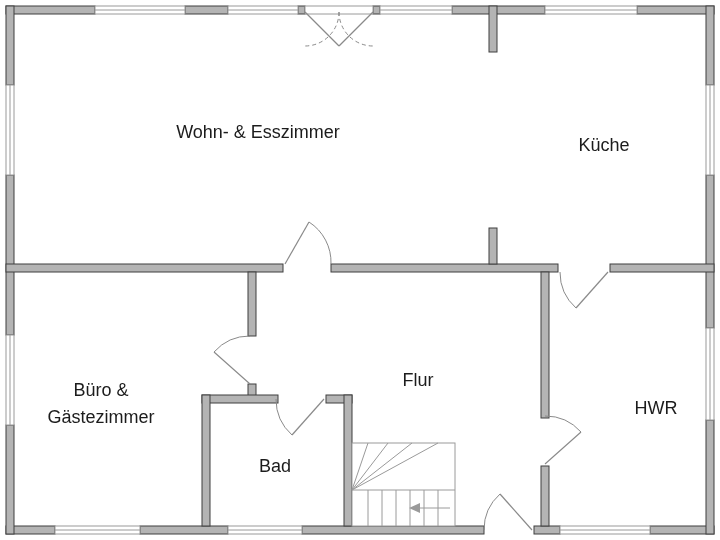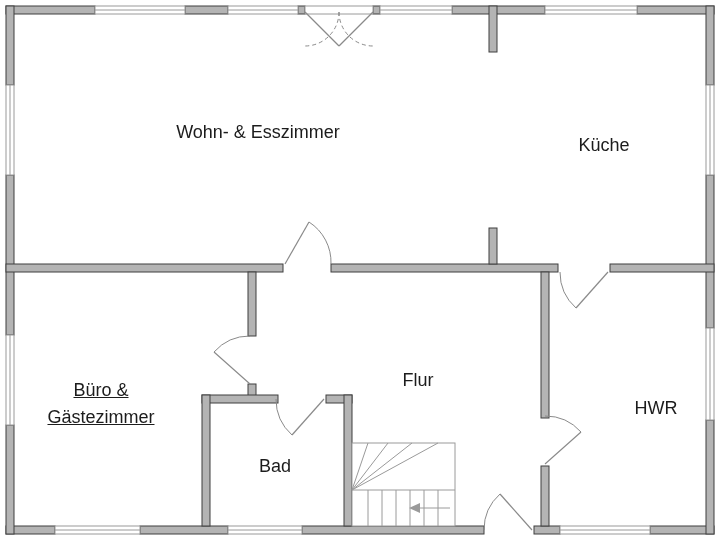--- a/index.html
+++ b/index.html
@@ -16,21 +16,21 @@
   .door-leaf{stroke:var(--door-stroke,#8a8a8a);stroke-width:1.2;}
   .dashed{stroke-dasharray:4 3;}
   .stair{fill:none;stroke:var(--stair-stroke,#9a9a9a);stroke-width:1;}
   .stair-fill{fill:#ffffff;stroke:var(--stair-stroke,#9a9a9a);stroke-width:1;}
   .arrow-head{fill:var(--stair-stroke,#8a8a8a);stroke:none;}
   .room-label{
     position:absolute;transform:translate(-50%,-50%);
     color:var(--label-color,#1c1c1c);font-size:18px;line-height:1.5;
     text-align:center;white-space:nowrap;user-select:none;
   }
-  .room-label.wrap{white-space:normal;width:132px;text-decoration:underline;}
+  .room-label.wrap{white-space:normal;width:132px;}
 </style>
 </head>
 <body>
 
 <div class="stage">
 
   <svg class="plan-svg" width="720" height="540" viewBox="0 0 720 540">
 
     <g>
 

